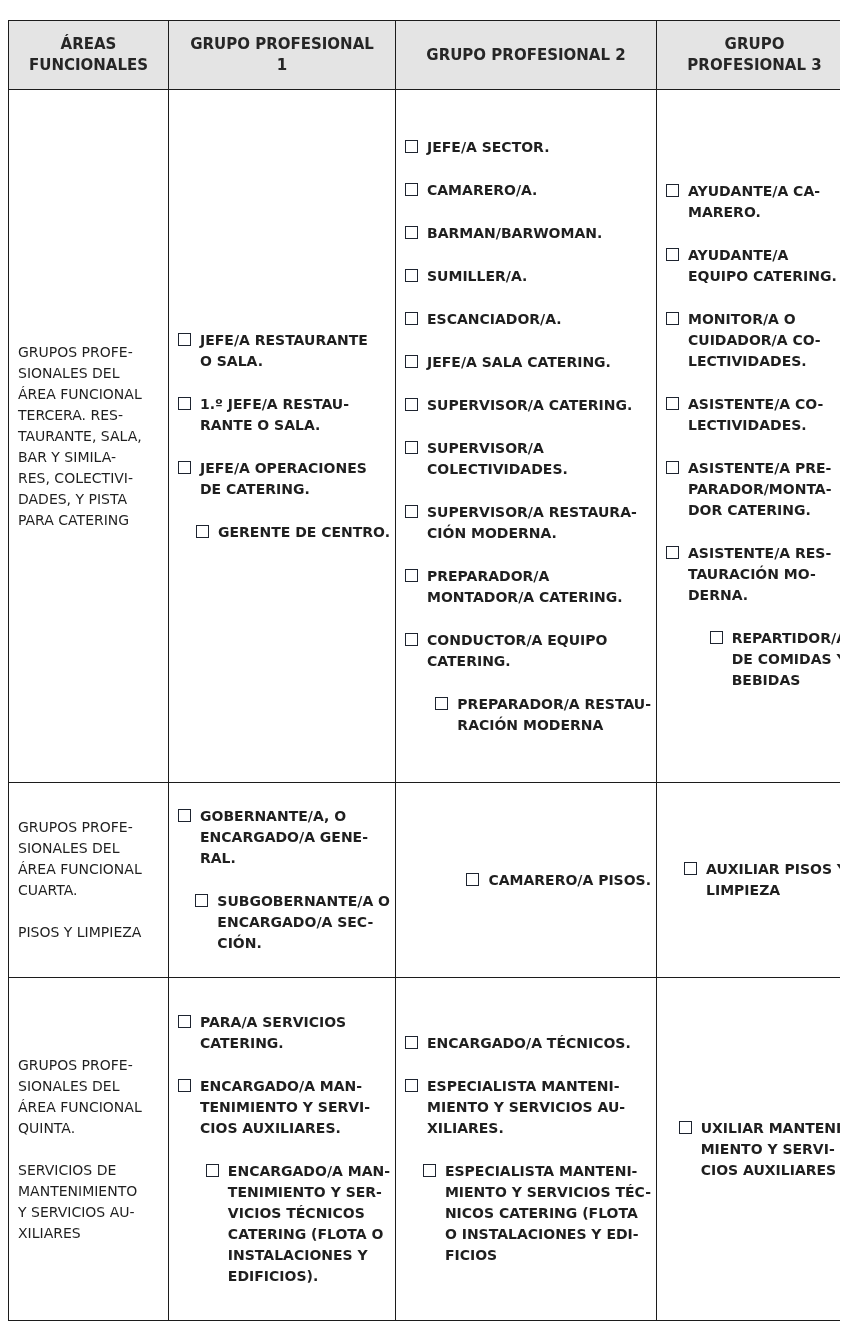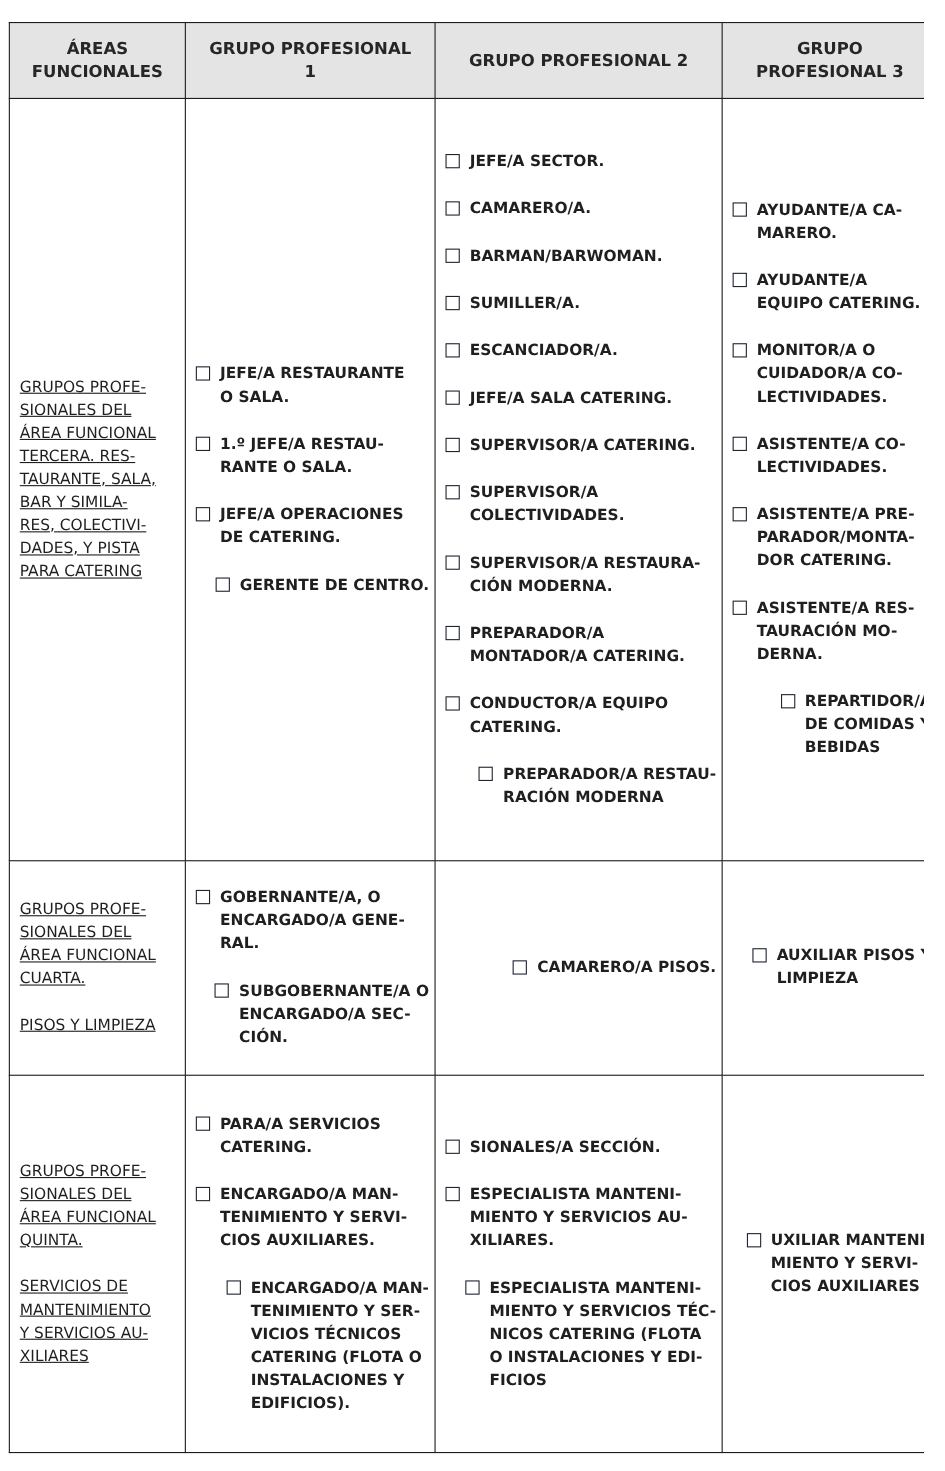--- a/index.html
+++ b/index.html
@@ -43,21 +43,20 @@
   }
   table.groups td {
     font-size: 14px;
     line-height: 1.5;
     padding: 10px 5px 10px 9px;
   }
   td.area-cell {
     white-space: pre-line;
     padding-left: 10px;
     padding-right: 4px;
-    text-decoration: underline;
   }
   .item {
     display: flex;
     align-items: flex-start;
     gap: 9px;
     margin: 0 0 22px 0;
   }
   .item:last-child { margin-bottom: 0; justify-content: flex-end; }
   .cb {
     flex: 0 0 auto;
@@ -317,21 +316,21 @@
 VICIOS TÉCNICOS
 CATERING (FLOTA O
 INSTALACIONES Y
 EDIFICIOS).</span>
             </div>
           </td>
         <td>
 
             <div class="item">
               <span class="cb"></span>
-              <span class="itx">SIONALES/A SECCIÓN.</span>
+              <span class="itx">ENCARGADO/A TÉCNICOS.</span>
             </div>
 
             <div class="item">
               <span class="cb"></span>
               <span class="itx">ESPECIALISTA MANTENI-
 MIENTO Y SERVICIOS AU-
 XILIARES.</span>
             </div>
 
             <div class="item">

